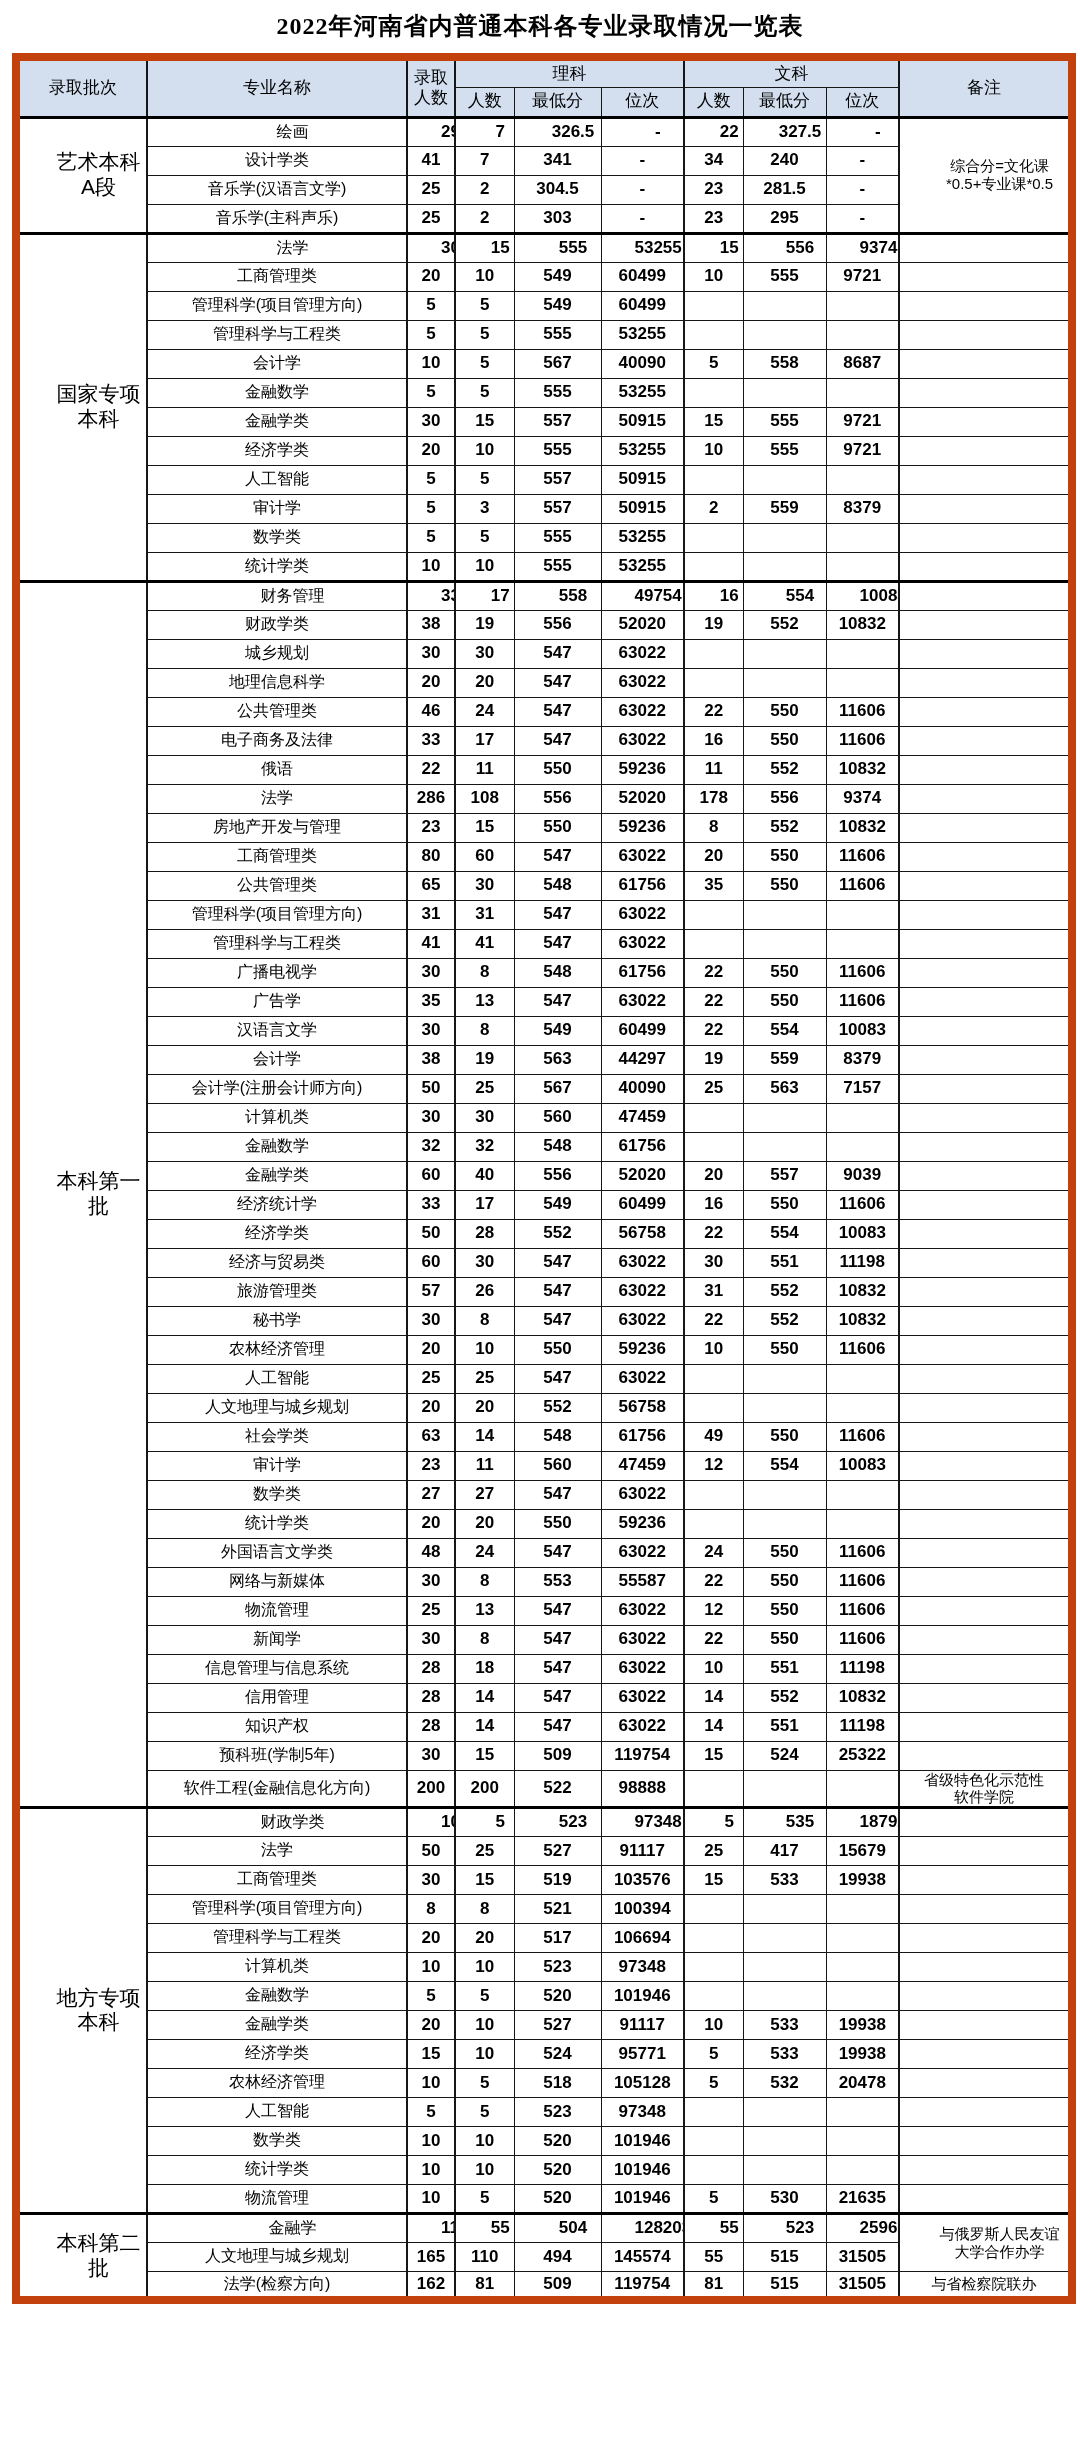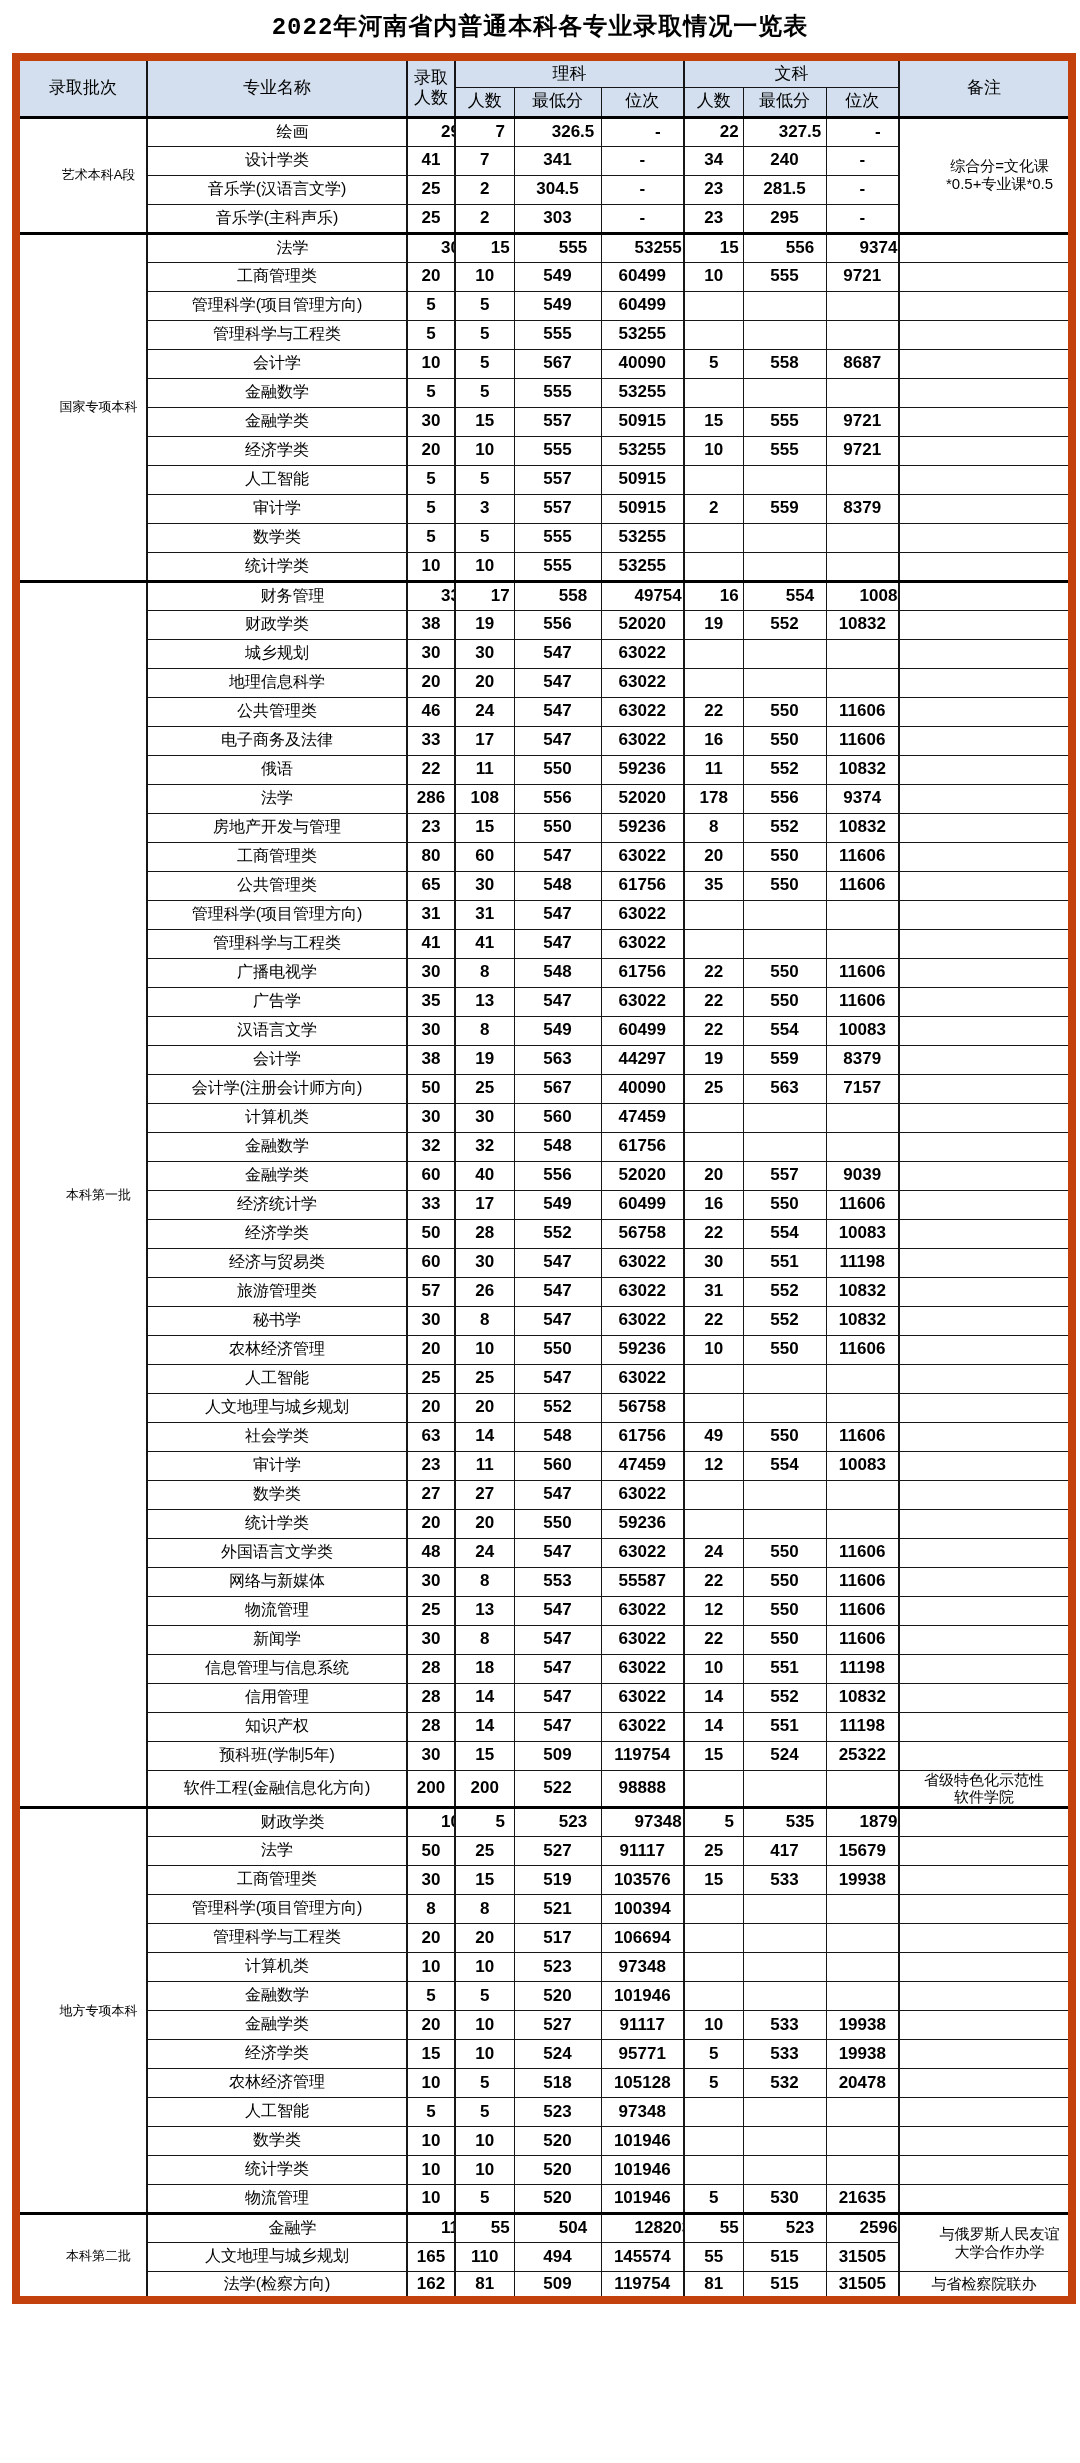--- a/index.html
+++ b/index.html
@@ -9,21 +9,21 @@
     font-family: "Liberation Sans", "DejaVu Sans", sans-serif;
     color: #000;
   }
   .page { padding: 8px 12px 6px 12px; }
   .title {
     text-align: center;
     font-size: 24px;
     font-weight: bold;
     letter-spacing: 1px;
     margin: 2px 0 11px 0;
-    font-family: Liberation Mono, monospace;
+    font-family: Liberation Serif, serif;
   }
   table.adm {
     border-collapse: collapse;
     table-layout: fixed;
     width: 1056px;
     border: 8px solid #c2410c;
   }
   .adm th, .adm td {
     border: 1.8px solid #161616;
     text-align: center;
@@ -36,21 +36,21 @@
   .adm thead th {
     background: #d3dfee;
     font-weight: normal;
     font-size: 17px;
     white-space: pre-line;
   }
   .adm thead tr.hdr-top th { height: 30px; }
   .adm thead tr.hdr-sub th { height: 30px; }
   .adm tbody td { font-size: 16px; }
   .adm td.num { font-size: 17px; font-weight: bold; font-family: "Liberation Sans", sans-serif; }
-  .adm td.batch-cell { font-size: 13px; }
+  .adm td.batch-cell { font-size: 21px; }
   .adm td.name-cell { font-size: 16px; white-space: nowrap; }
   .adm td.remark-cell { font-size: 15px; white-space: pre-line; }
   
   .adm .sep { border-left-width: 2.6px; }
   
   .adm tr.sec-start > td { border-top: 3px solid #000; padding-left: 33px; }
   .adm thead { border-bottom: 3px solid #000; }
 </style>
 </head>
 <body>

